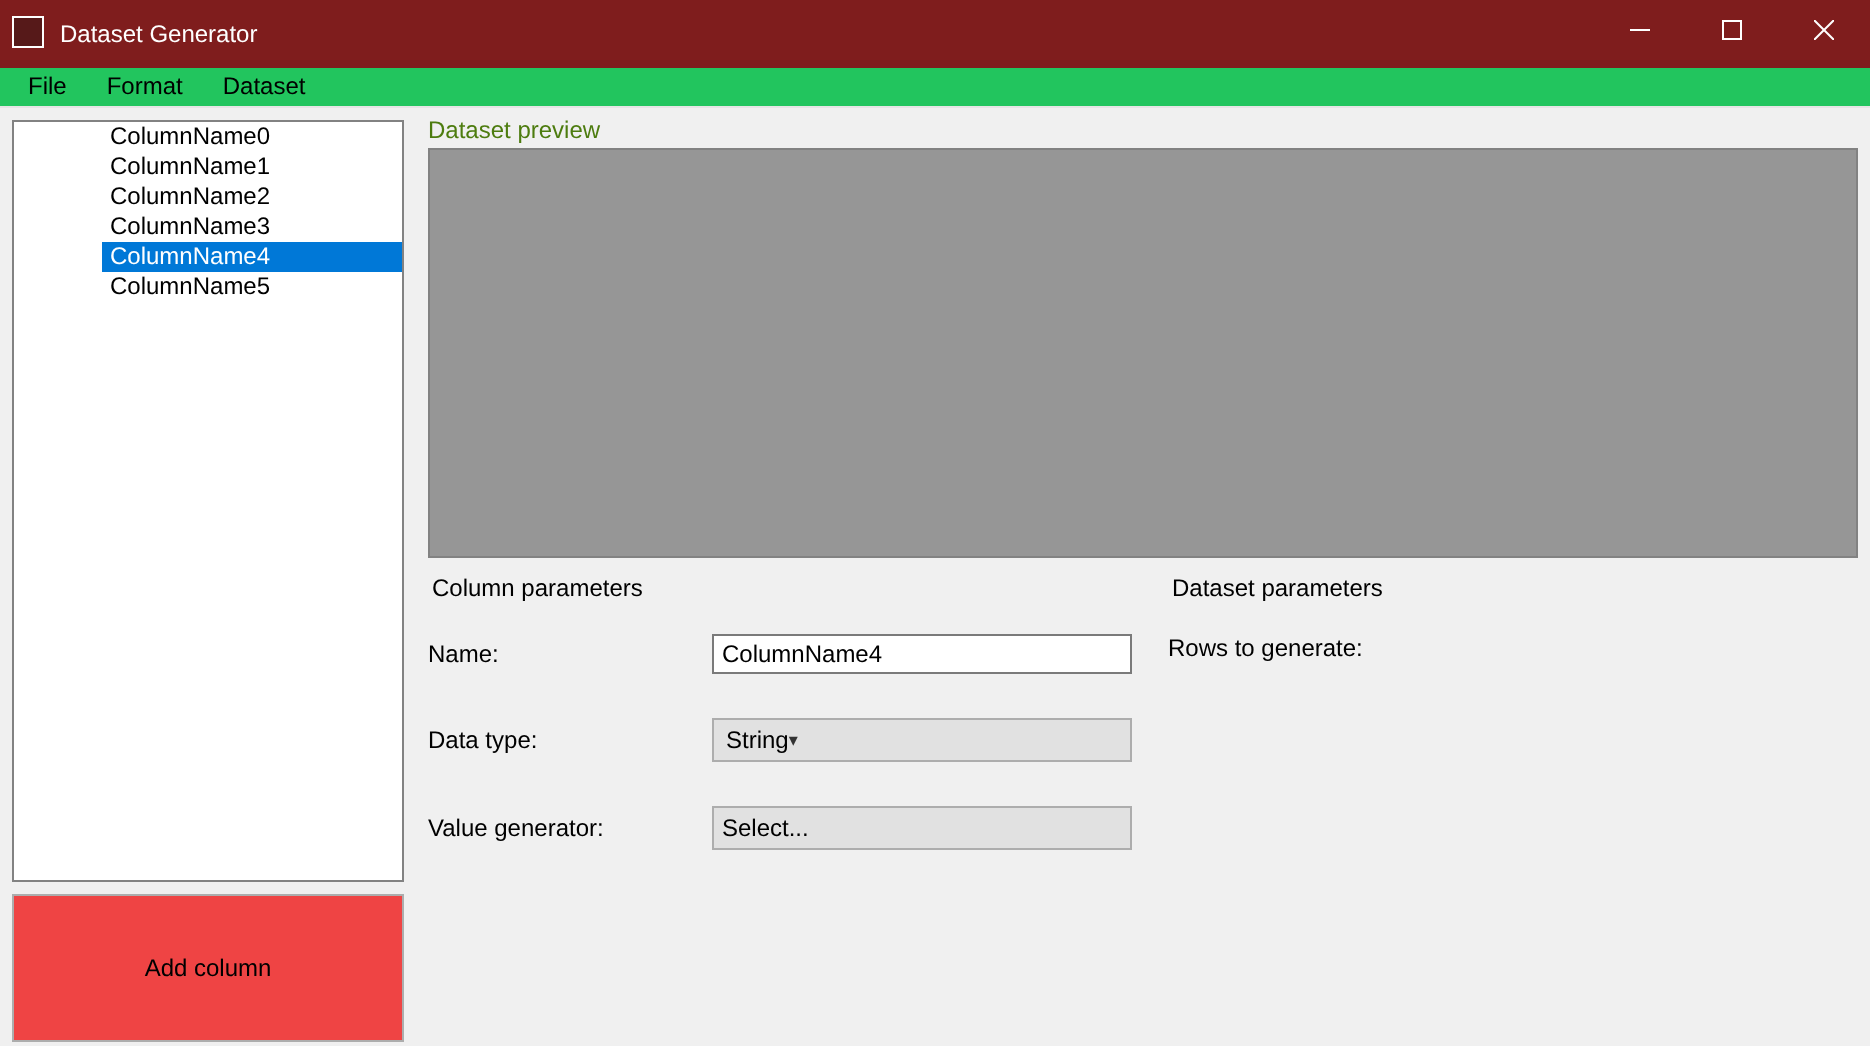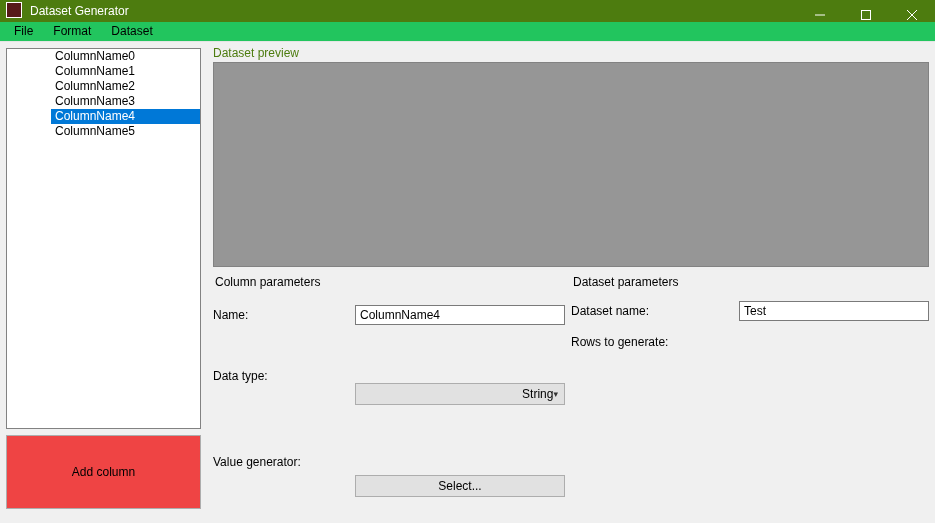--- a/index.html
+++ b/index.html
@@ -6,22 +6,22 @@
   html, body {
     margin: 0; padding: 0;
     width: 935px; height: 523px;
     font-family: "Segoe UI", Tahoma, sans-serif;
     font-size: 12px;
     background: #f0f0f0;
     overflow: hidden;
   }
   
   .titlebar {
-    height: 22px;
-    background: #4d7c0f;
+    height: 34px;
+    background: #7f1d1d;
     color: #fff;
     display: flex;
     align-items: center;
     padding-left: 8px;
     position: relative;
     user-select: none;
   }
   .titlebar .app-icon {
     width: 14px; height: 14px;
     border: 1px solid #fff;
@@ -133,21 +133,21 @@
   .params-row {
     display: flex;
     margin-top: 8px;
   }
   .col-params {
     width: 358px;
     margin-left: 6px;
   }
   .ds-params {
     flex: 1;
-    margin-left: 0;
+    margin-left: 12px;
   }
   .form-row {
     display: flex;
     align-items: center;
     margin-top: 14px;
     gap: 12px;
   }
   .ds-params .form-row { margin-top: 10px; }
   .col-params .form-row:first-of-type { margin-top: 14px; }
   .form-label {
@@ -168,38 +168,35 @@
   select.combo, .select-button {
     width: 210px; height: 22px;
     background: #e1e1e1;
     border: 1px solid #adadad;
     font-family: inherit;
     font-size: 12px;
     padding: 0 4px;
     text-align: left;
   }
   .select-button {
-    text-align: center;
     cursor: default;
-    margin-top: 48px;
   }
   .combo-wrap {
     position: relative;
     width: 210px;
   }
   .combo-display {
     width: 210px; height: 22px;
     background: #e1e1e1;
     border: 1px solid #adadad;
     font-size: 12px;
     padding: 0 6px;
     display: flex;
     align-items: center;
-    justify-content: flex-end;
-    margin-top: 36px;
+    justify-content: flex-start;
   }
   .combo-display .chev {
     font-size: 9px;
     color: #333;
   }
   .section-title {
     font-size: 12px;
     padding: 0 2px 2px 2px;
   }
 </style>
@@ -279,24 +276,20 @@
 
         <div class="form-row" style="margin-top:22px;">
           <div class="form-label">Value generator:</div>
           <button class="select-button">Select...</button>
         </div>
       </div>
 
       <div class="ds-params">
         <div class="section-title">Dataset parameters</div>
 
-        <div class="form-row">
-          <div class="form-label">Dataset name:</div>
-          <input type="text" value="Test" style="">
-        </div>
 
         <div class="form-row" style="margin-top:14px;">
           <div class="form-label">Rows to generate:</div>
         </div>
       </div>
     </div>
   </div>
 </div>
 
 </body></html>

